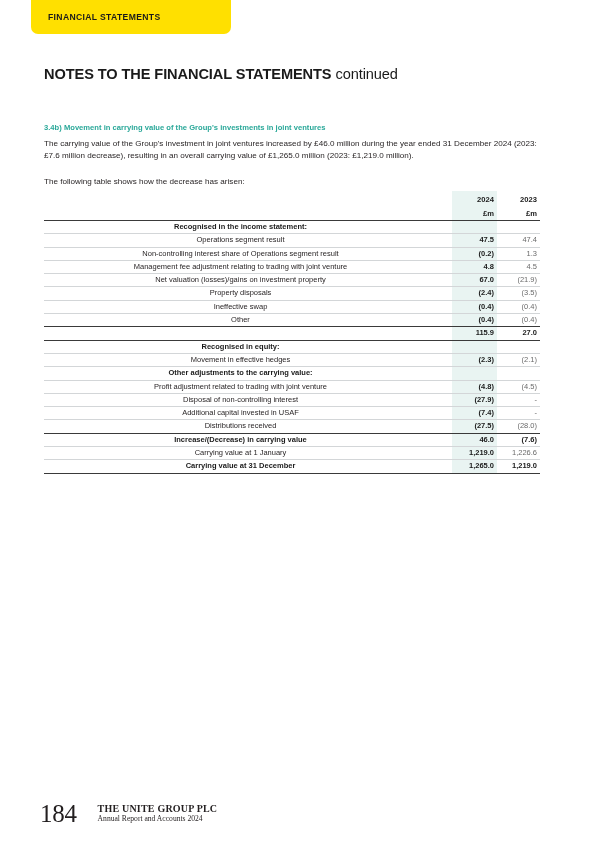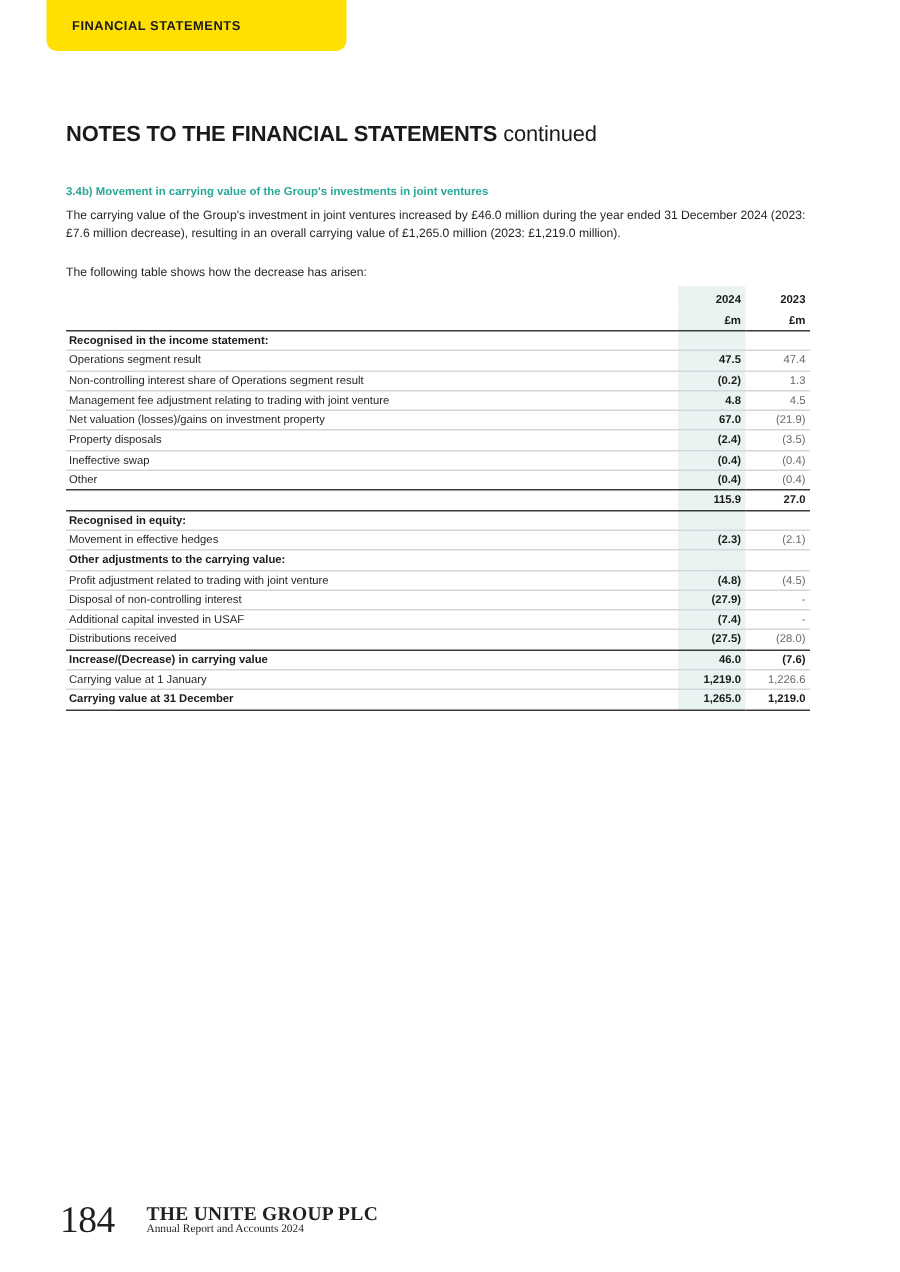--- a/index.html
+++ b/index.html
@@ -34,21 +34,21 @@
     font-size: 8.6px;
     font-weight: bold;
     letter-spacing: 0.35px;
     color: #1a1a1a;
   }
 
   
   .page-heading {
     position: absolute;
     left: 44px;
-    top: 72px;
+    top: 56px;
     font-size: 14.6px;
     font-weight: bold;
     color: #1a1a1a;
     letter-spacing: -0.1px;
     white-space: nowrap;
   }
   .page-heading .continued {
     font-weight: normal;
   }
 
@@ -111,21 +111,21 @@
   .fin-table thead th.lbl { text-align: left; }
   .fin-table thead tr.hdr-units th {
     padding-bottom: 2px;
   }
 
   
   .col-hl { background: #e9f4f2; }
 
   
   td.lbl {
-    text-align: left;
+    text-align: center;
     padding-left: 2px;
     padding-right: 17px;
     color: #231f20;
     height: 12.3px;
     line-height: 12.3px;
     white-space: nowrap;
     overflow: hidden;
   }
   td.num {
     text-align: right;
@@ -180,21 +180,21 @@
     font-weight: normal;
     color: #231f20;
     line-height: 25px;
     letter-spacing: -0.3px;
   }
   .footer-text {
     margin-left: 21px;
     padding-bottom: 2px;
   }
   .footer-company {
-    font-size: 13px;
+    font-size: 10px;
     font-weight: bold;
     color: #231f20;
     letter-spacing: 0.2px;
     line-height: 10px;
   }
   .footer-report {
     font-size: 7.6px;
     font-weight: normal;
     color: #231f20;
     line-height: 10.5px;

